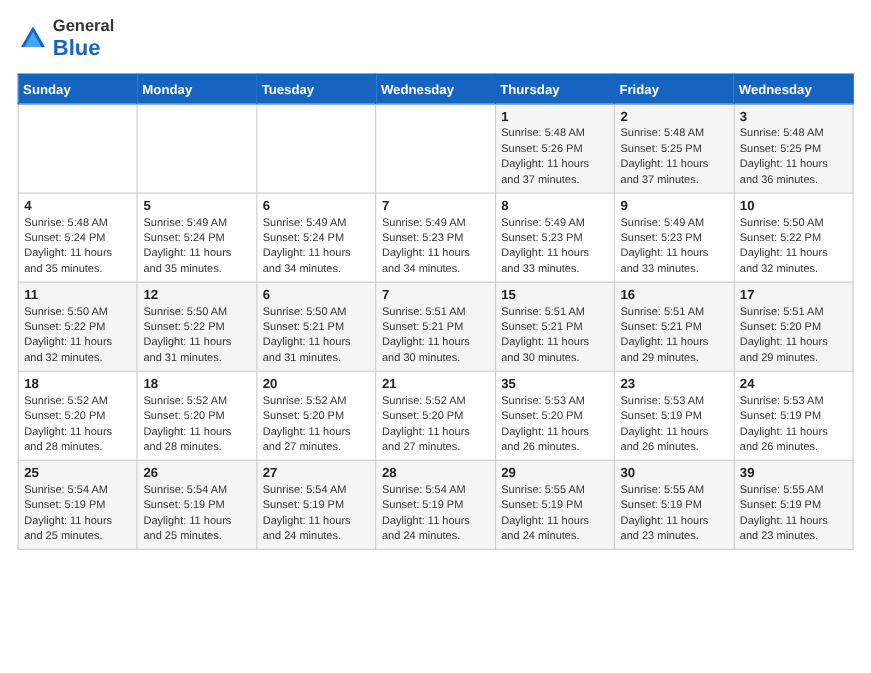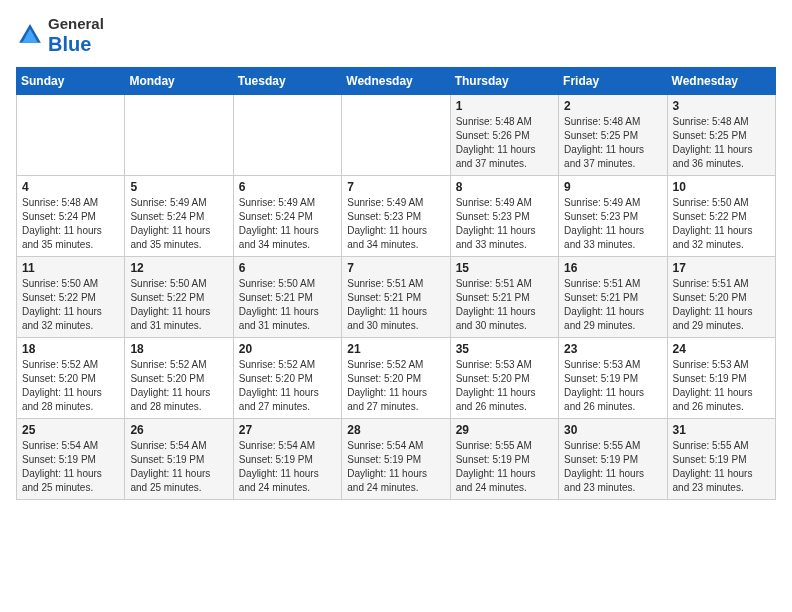--- a/index.html
+++ b/index.html
@@ -345,21 +345,21 @@
 and 24 minutes.</div>
         </td>
         <td>
           <span class="day-number">30</span>
           <div class="day-info" style="white-space: pre-line;">Sunrise: 5:55 AM
 Sunset: 5:19 PM
 Daylight: 11 hours
 and 23 minutes.</div>
         </td>
         <td>
-          <span class="day-number">31</span>
+          <span class="day-number">39</span>
           <div class="day-info" style="white-space: pre-line;">Sunrise: 5:55 AM
 Sunset: 5:19 PM
 Daylight: 11 hours
 and 23 minutes.</div>
         </td>
       </tr>
     </tbody>
 </table>
 
 </body></html>

